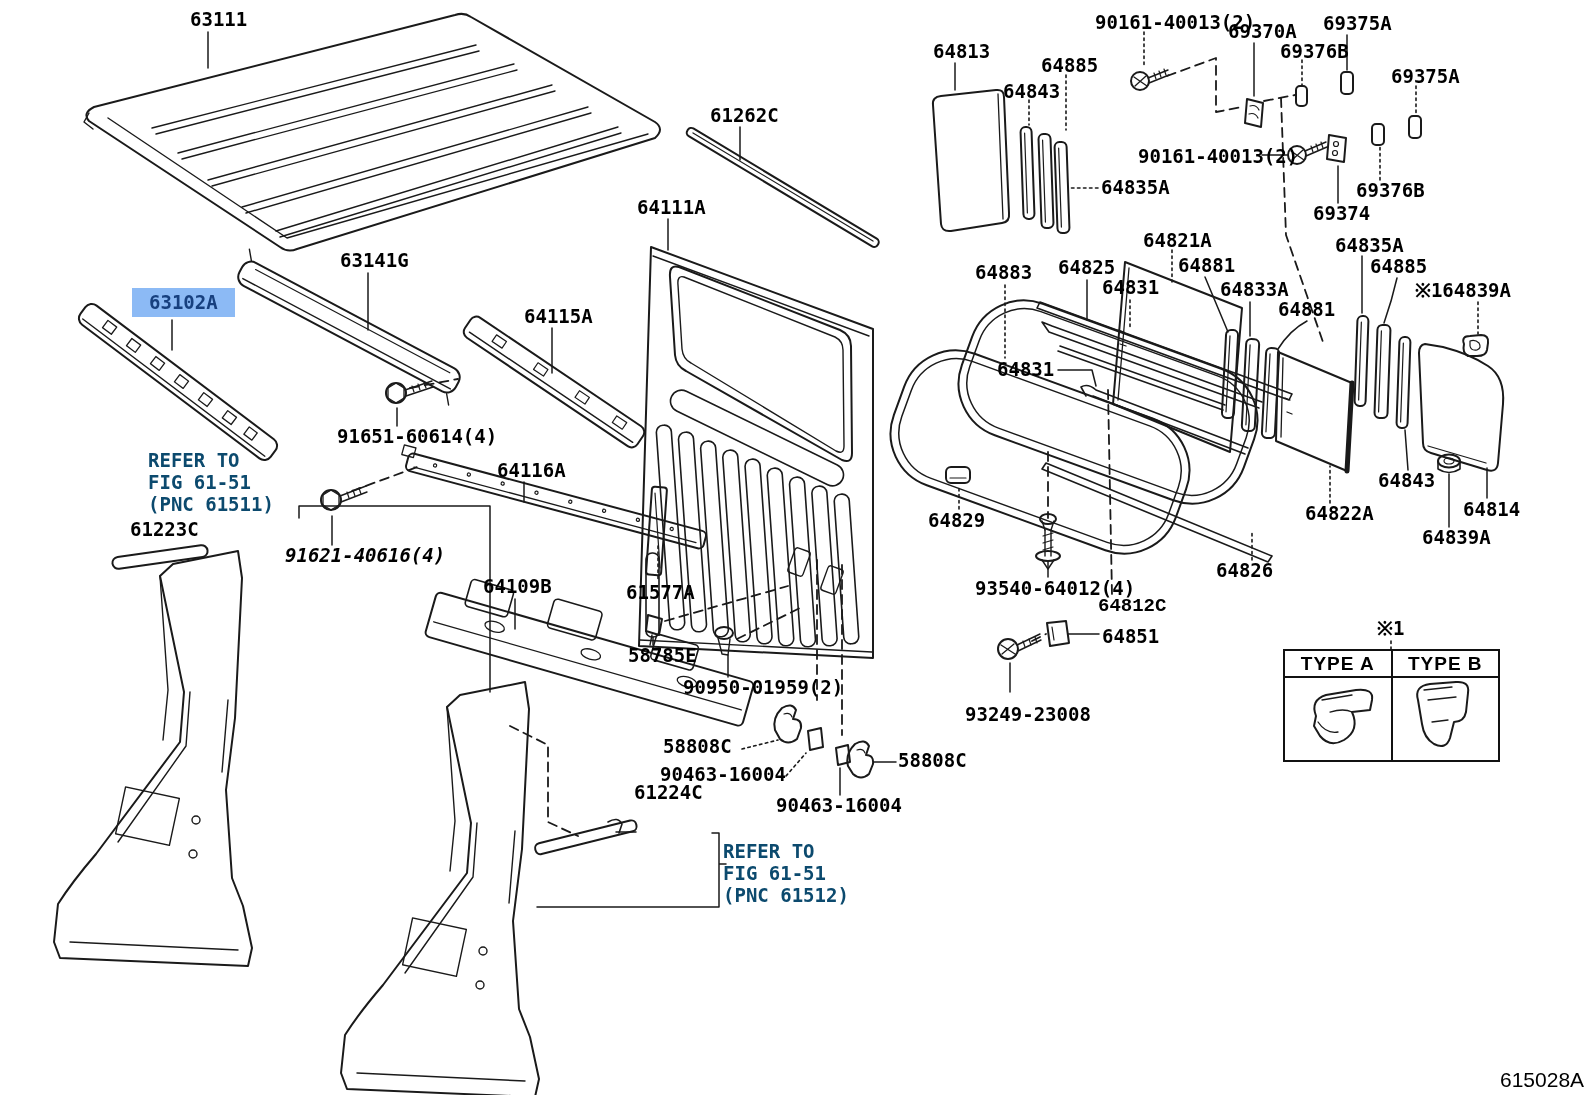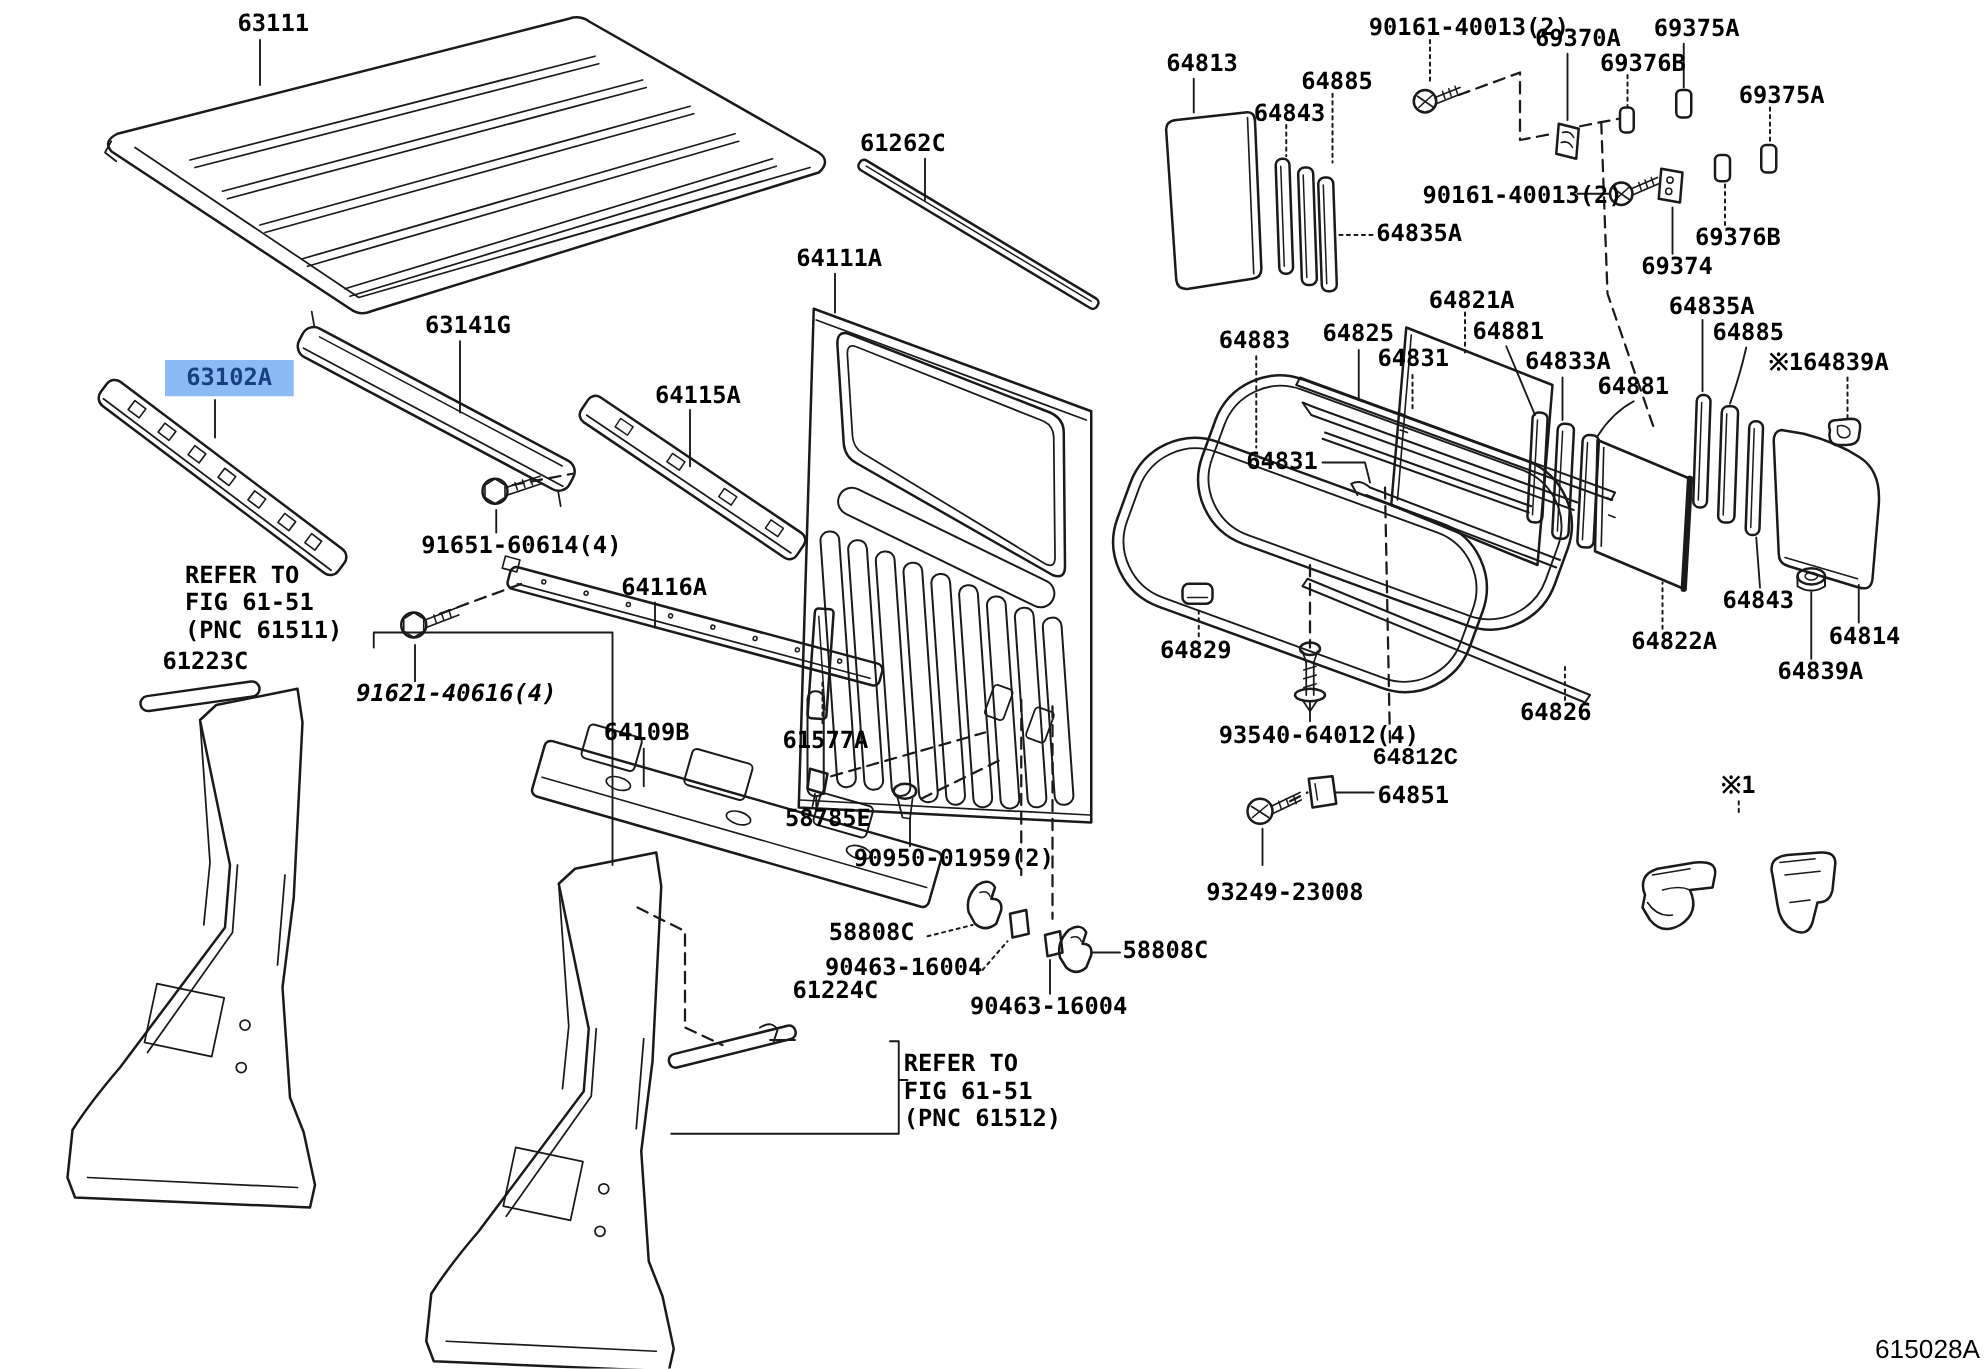--- a/index.html
+++ b/index.html
@@ -3,21 +3,21 @@
 <meta charset="utf-8">
 <style>
   html,body{margin:0;padding:0;background:#fff;}
   #stage{position:relative;width:1588px;height:1095px;background:#ffffff;overflow:hidden;
          font-family:"DejaVu Sans Mono",monospace;}
   #art{position:absolute;left:0;top:0;}
   #labels{position:absolute;left:0;top:0;width:100%;height:100%;}
   .plabel{position:absolute;font:bold 19px "DejaVu Sans Mono",monospace;color:#000;
           white-space:pre;line-height:1;cursor:pointer;}
   .plabel.hl{background:var(--hl-bg,#8cbaf5);color:var(--hl-fg,#17407f);padding:5px 17px;margin-left:-7px;margin-top:-5px;}
-  .note{position:absolute;font:bold 19px "DejaVu Sans Mono",monospace;color:#000000;line-height:22px;white-space:pre;}
+  .note{position:absolute;font:bold 19px "DejaVu Sans Mono",monospace;color:#0c4a6e;line-height:22px;white-space:pre;}
   #typetable{position:absolute;left:1283px;top:649px;width:217px;height:113px;
              border:2px solid #111;box-sizing:border-box;background:transparent;}
   #typetable .hdr{display:flex;height:27px;border-bottom:2px solid #111;box-sizing:border-box;}
   #typetable .cell{flex:1;display:flex;align-items:center;justify-content:center;
                    font:bold 19px "Liberation Sans",sans-serif;letter-spacing:1px;color:#000;box-sizing:border-box;}
   #typetable .cell:first-child{border-right:2px solid #111;}
   #typetable .bodyrow{display:flex;height:82px;}
   #typetable .bodyrow .cell:first-child{border-right:2px solid #111;}
   #figcode{position:absolute;left:1500px;top:1068px;font:21px "Liberation Sans",sans-serif;color:#000;}
 </style>
@@ -414,21 +414,21 @@
     <path d="M665,621 L788,586"></path>
     <path d="M737,639 L800,608"></path>
     <path d="M817,560 V700"></path>
     <path d="M842,565 V735"></path>
     <path d="M510,726 L548,745 L548,822 L578,836"></path>
   </g>
 </svg>
 
 <div id="labels">
       <div class="plabel" style="left: 190px; top: 10px;">63111</div>
-      <div class="plabel" style="left: 688px; top: 106px;">61262C</div>
+      <div class="plabel" style="left: 710px; top: 106px;">61262C</div>
       <div class="plabel" style="left: 637px; top: 198px;">64111A</div>
       <div class="plabel" style="left: 340px; top: 251px;">63141G</div>
       <div class="plabel hl" style="left: 139px; top: 293px;">63102A</div>
       <div class="plabel" style="left: 524px; top: 307px;">64115A</div>
       <div class="plabel" style="left: 337px; top: 427px;">91651-60614(4)</div>
       <div class="plabel" style="left: 497px; top: 461px;">64116A</div>
       <div class="plabel" style="left: 130px; top: 520px;">61223C</div>
       <div class="plabel" style="left: 285px; top: 546px; font-style: italic;">91621-40616(4)</div>
       <div class="plabel" style="left: 483px; top: 577px;">64109B</div>
       <div class="plabel" style="left: 626px; top: 583px;">61577A</div>
@@ -470,16 +470,26 @@
       <div class="plabel" style="left: 965px; top: 705px;">93249-23008</div>
       <div class="plabel" style="left: 1305px; top: 504px;">64822A</div>
       <div class="plabel" style="left: 1378px; top: 471px;">64843</div>
       <div class="plabel" style="left: 1463px; top: 500px;">64814</div>
       <div class="plabel" style="left: 1422px; top: 528px;">64839A</div>
       <div class="plabel" style="left: 1377px; top: 619px;">※1</div>
       <div class="note" style="left: 148px; top: 449px;"><div>REFER TO</div><div>FIG 61-51</div><div>(PNC 61511)</div></div>
       <div class="note" style="left: 723px; top: 840px;"><div>REFER TO</div><div>FIG 61-51</div><div>(PNC 61512)</div></div>
     </div>
 
+<div id="typetable">
+  <div class="hdr">
+    <div class="cell">TYPE A</div>
+    <div class="cell">TYPE B</div>
+  </div>
+  <div class="bodyrow">
+    <div class="cell"></div>
+    <div class="cell"></div>
+  </div>
+</div>
 
 <div id="figcode">615028A</div>
 
 </div>
 
 </body></html>

